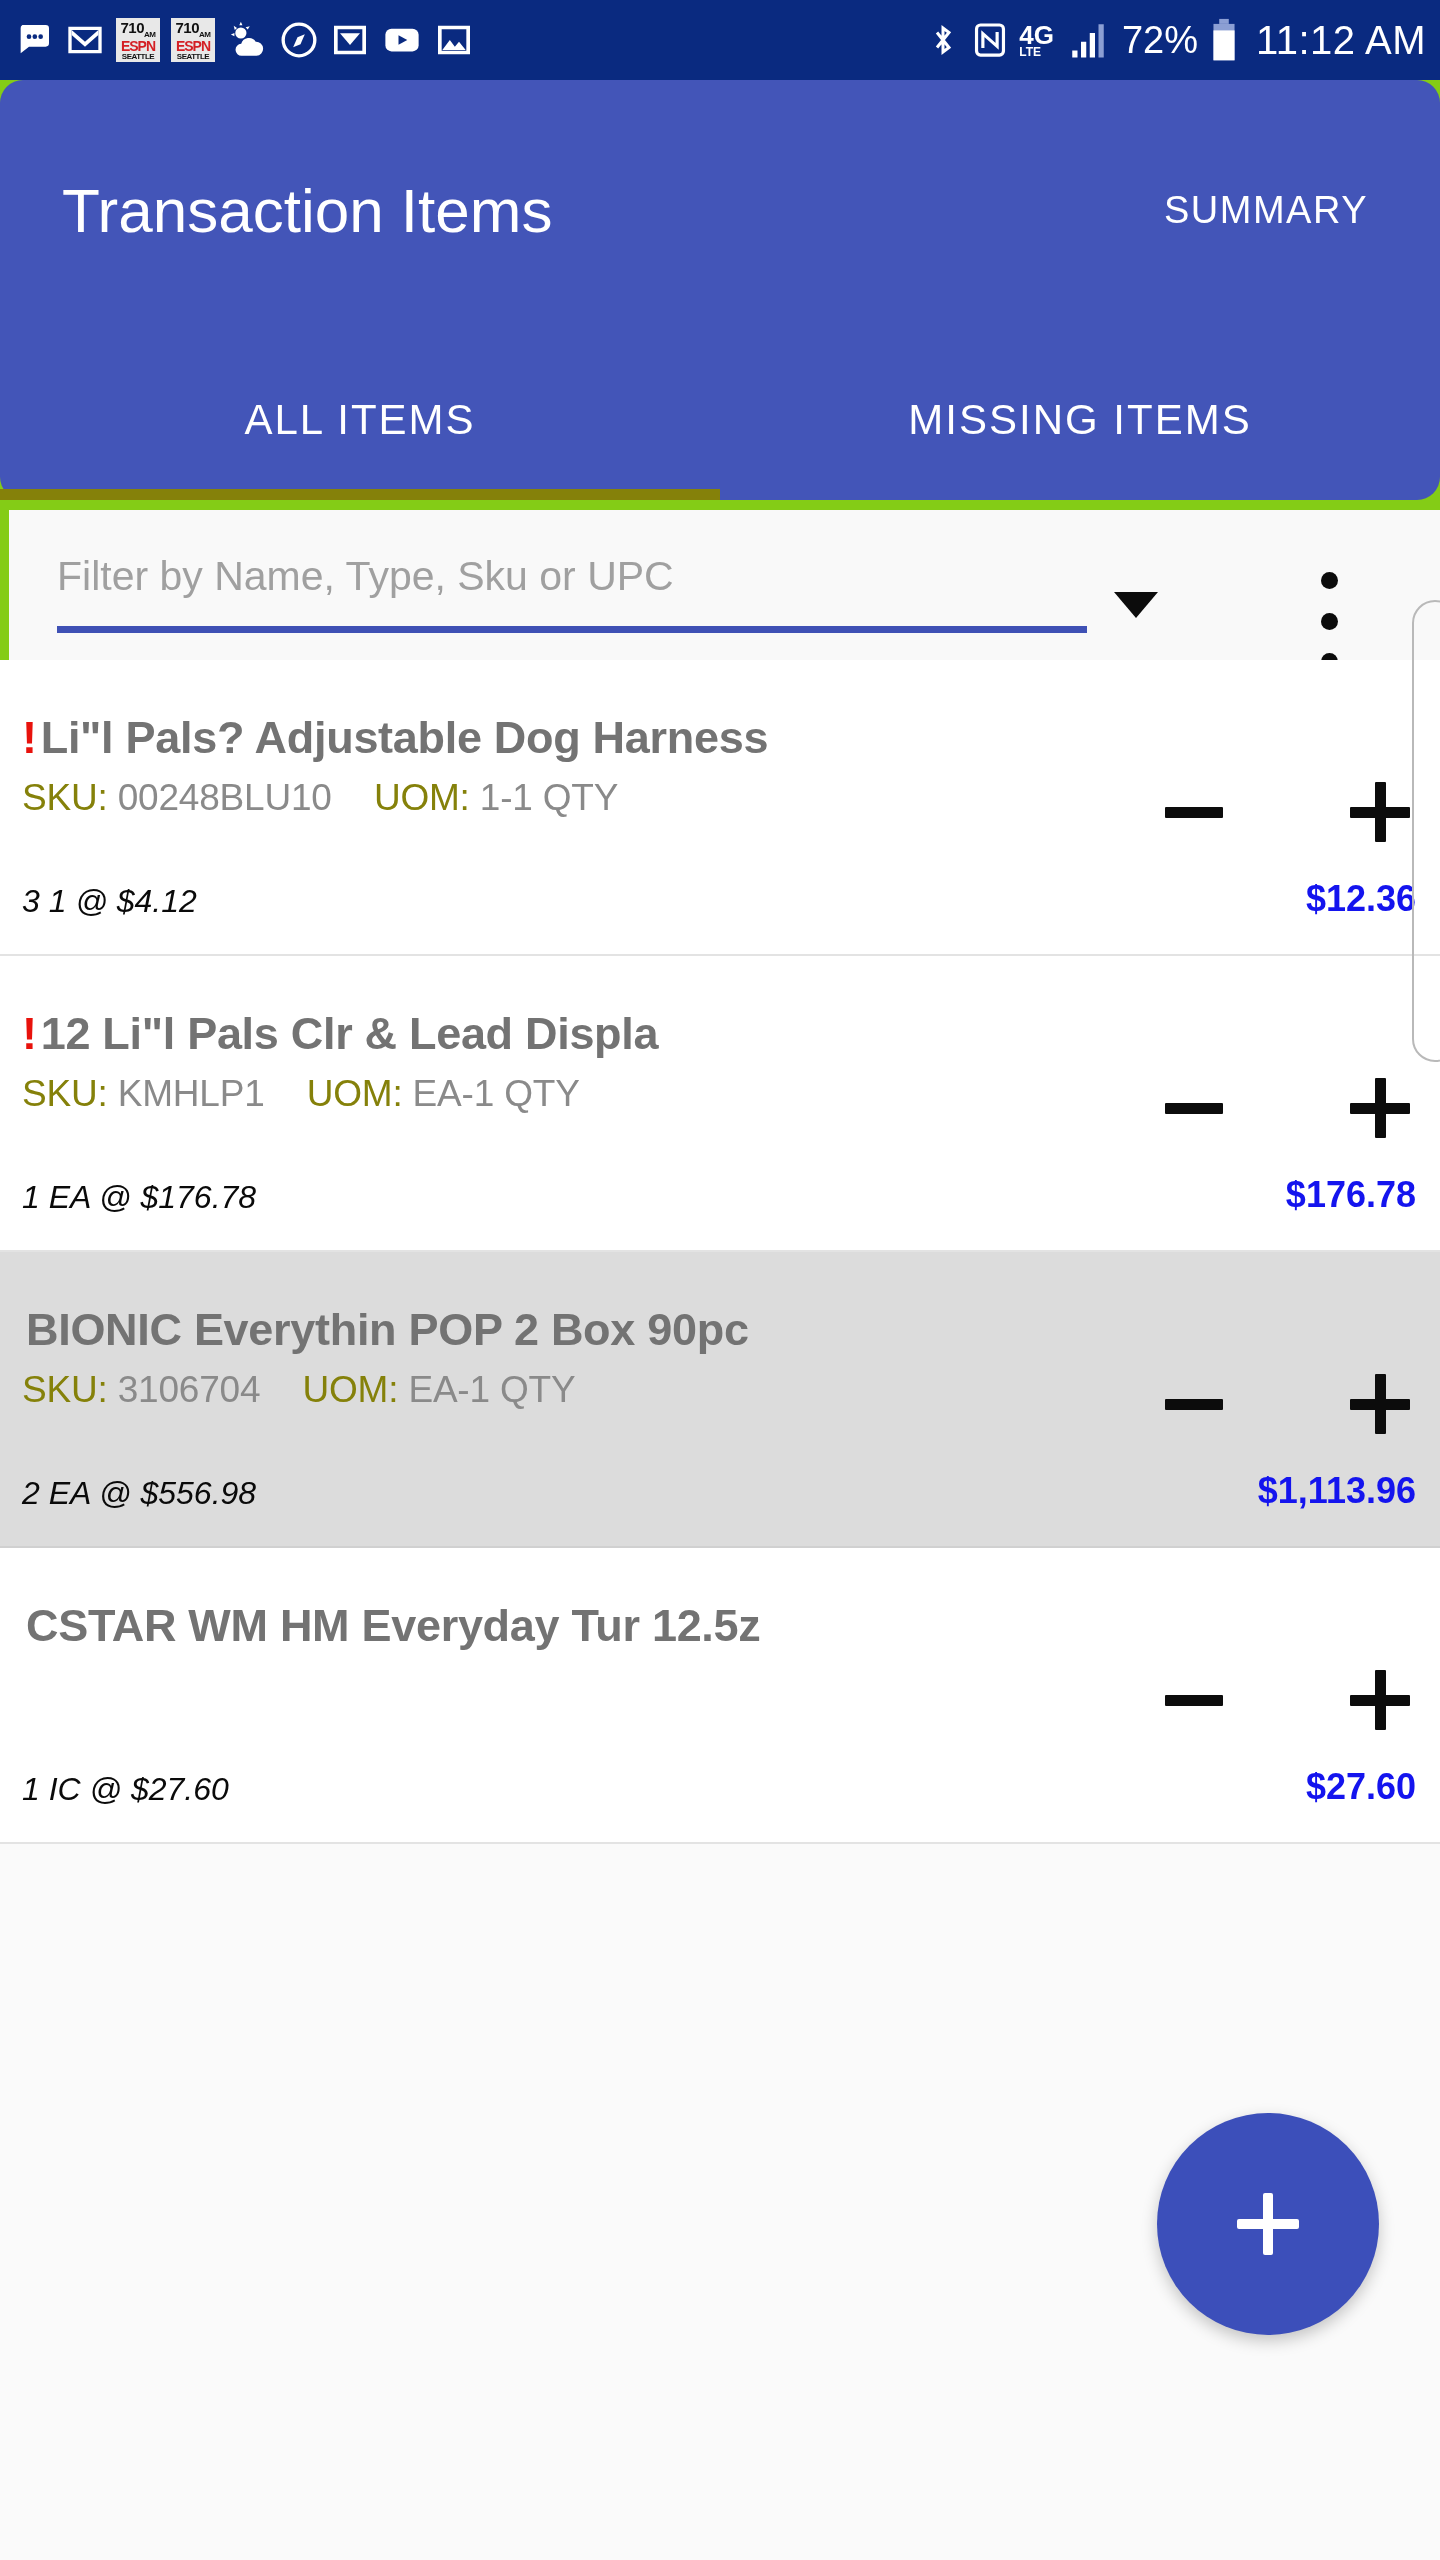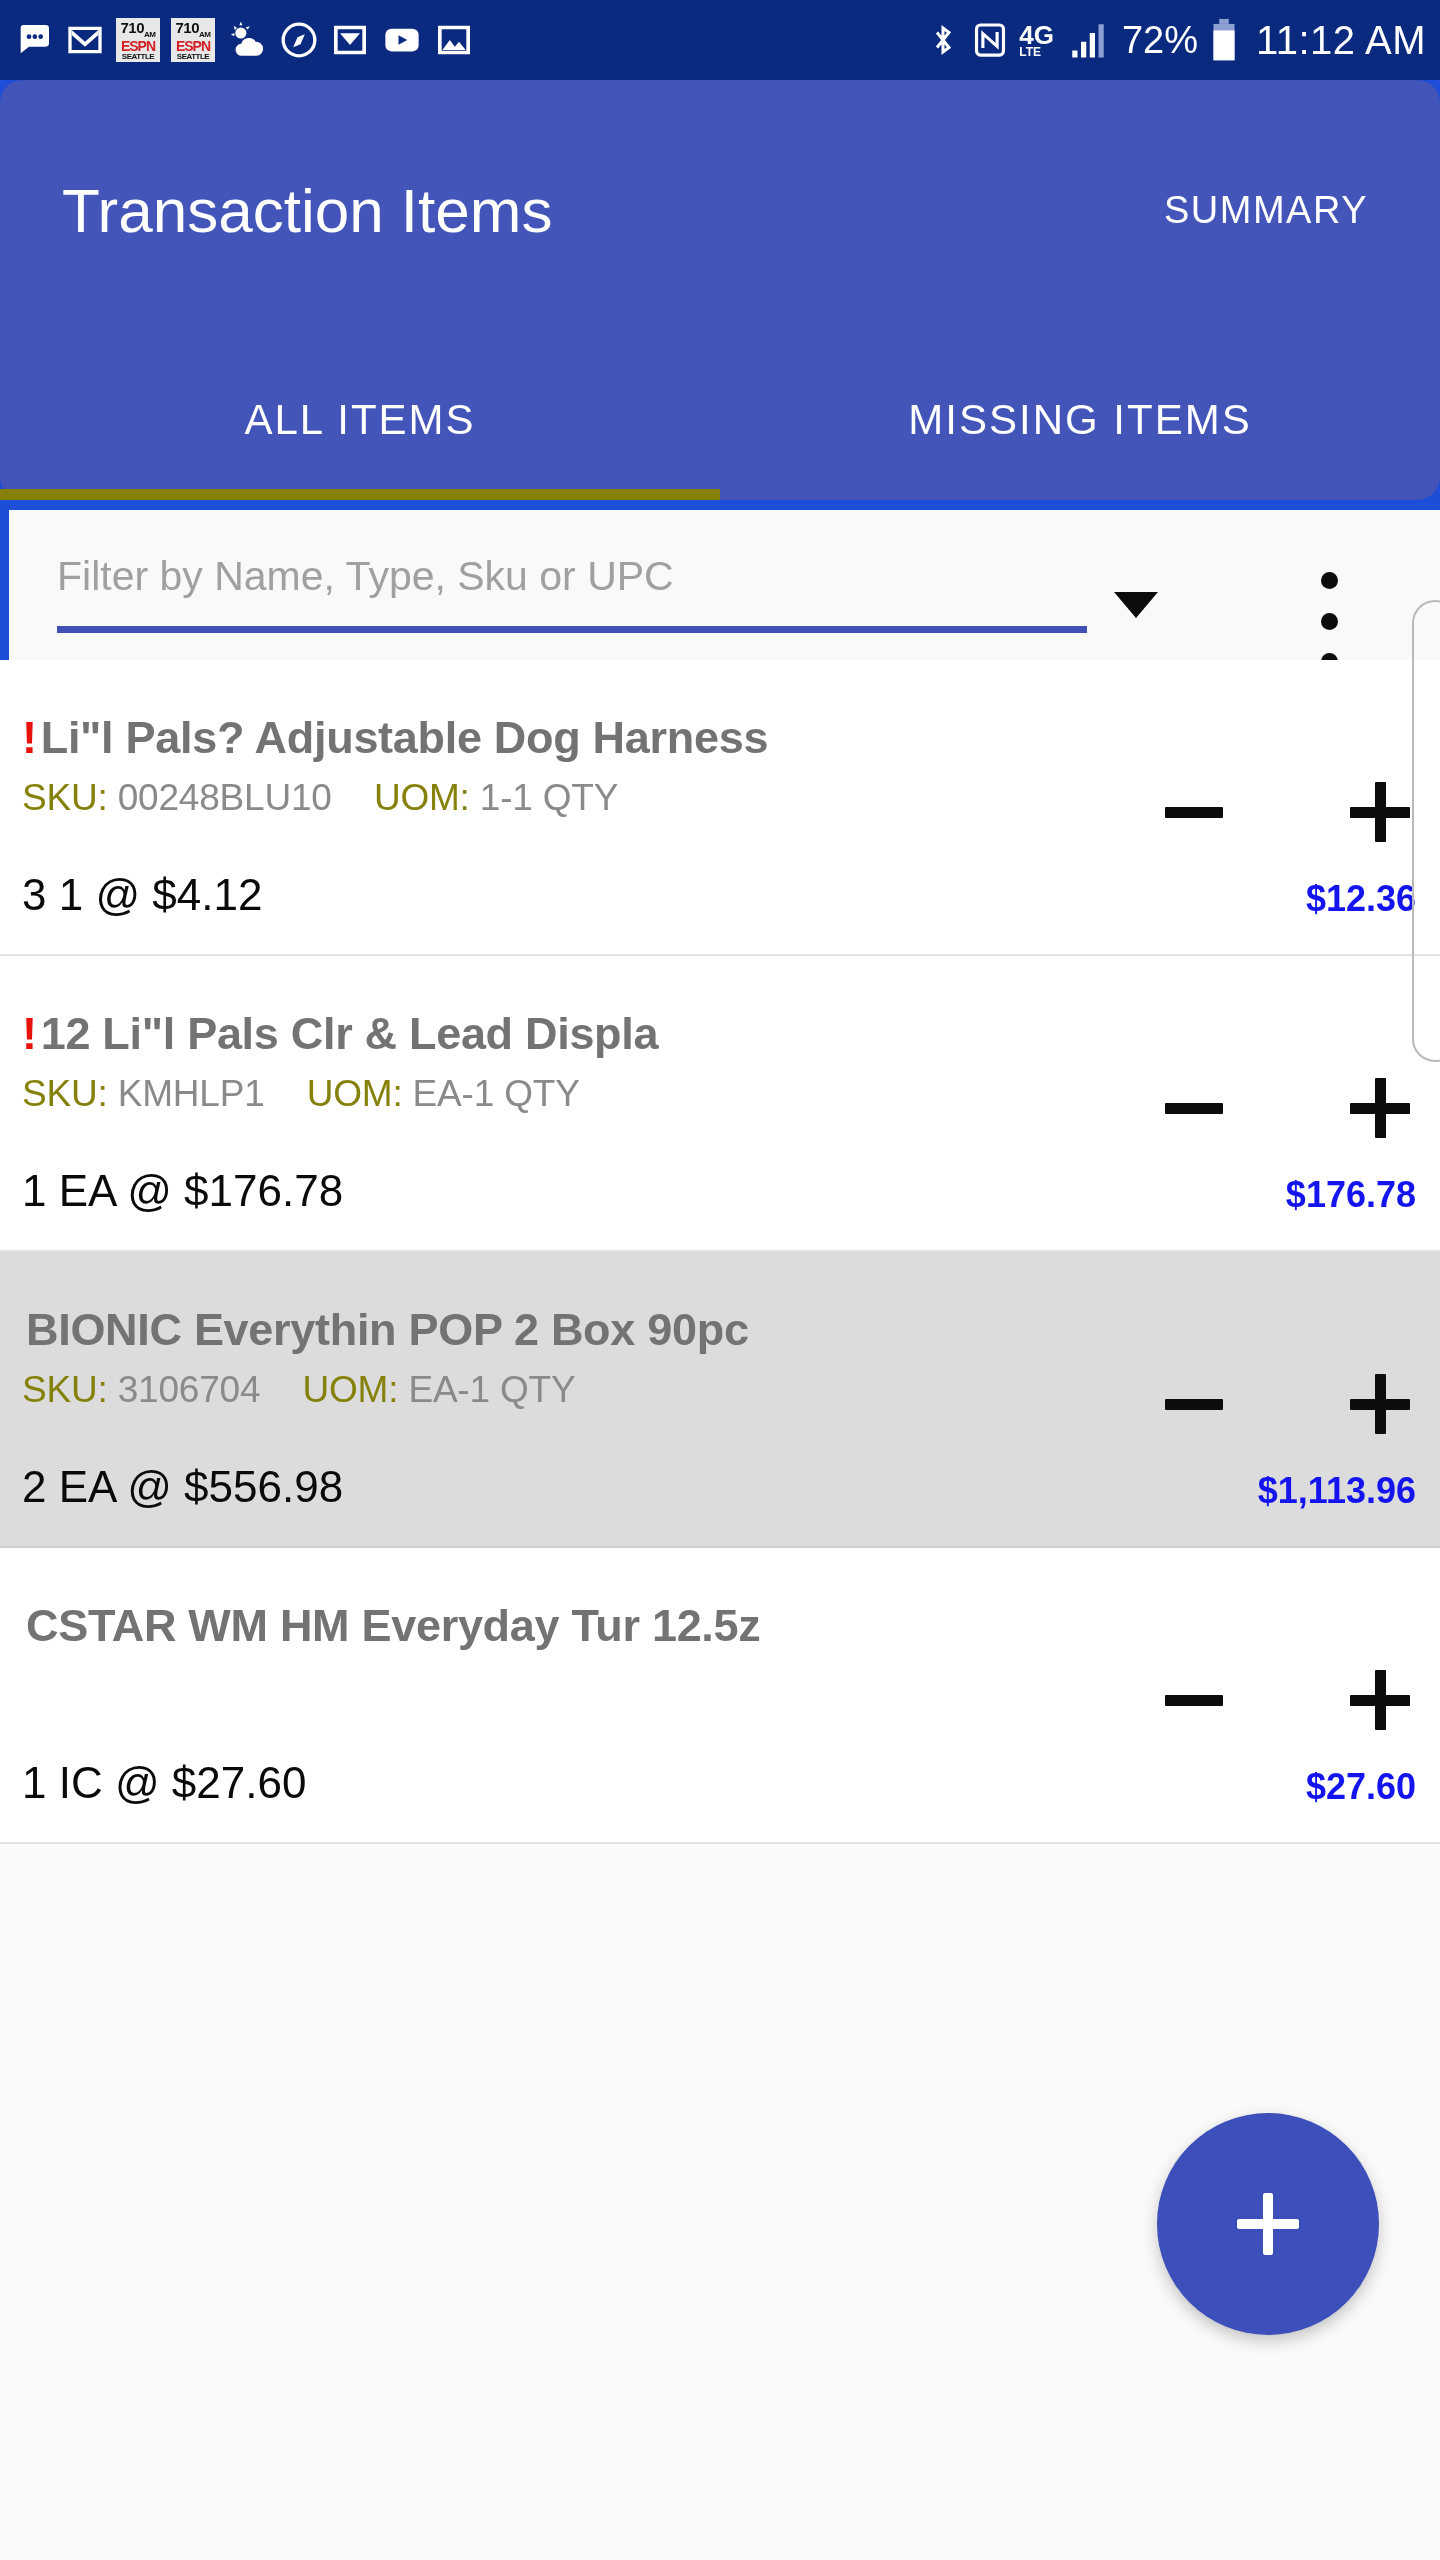--- a/index.html
+++ b/index.html
@@ -2,21 +2,21 @@
 <html><head>
 <meta charset="utf-8">
 <style>
   * { box-sizing: border-box; margin: 0; padding: 0; }
   html, body {
     width: 1440px; height: 2560px;
     background: #fafafa;
     font-family: "Liberation Sans", sans-serif;
     overflow: hidden;
   }
-  #app { position: relative; width: 1440px; height: 1831px; background: #1d4ed8; }
+  #app { position: relative; width: 1440px; height: 1831px; background: #84cc16; }
 
   
   .statusbar {
     position: absolute; top: 0; left: 0;
     width: 1440px; height: 80px;
     background: #0a2a80;
     display: flex; align-items: center;
     padding: 0 14px;
     color: #ffffff;
   }
@@ -129,21 +129,21 @@
   }
   .bang { color: #e8120c; font-weight: bold; margin-right: 4px; }
   .row-meta {
     margin-top: 13px; font-size: 37px; white-space: nowrap; letter-spacing: -.2px;
   }
   .meta-label { color: #85810a; }
   .meta-value { color: #8a8a8a; }
   .meta-gap { display: inline-block; width: 22px; }
   .row-qty {
     position: absolute; left: 0; bottom: 34px;
-    font-size: 44px; color: #0a0a0a; white-space: nowrap;
+    font-size: 32px; color: #0a0a0a; white-space: nowrap; font-style: italic;
   }
   .row-total {
     position: absolute; right: 24px; bottom: 34px;
     font-size: 36px; font-weight: bold; color: #1414ee; white-space: nowrap;
   }
   .stepper {
     position: absolute; right: 0; top: 104px;
     width: 338px; height: 96px;
   }
   .btn-minus, .btn-plus {

